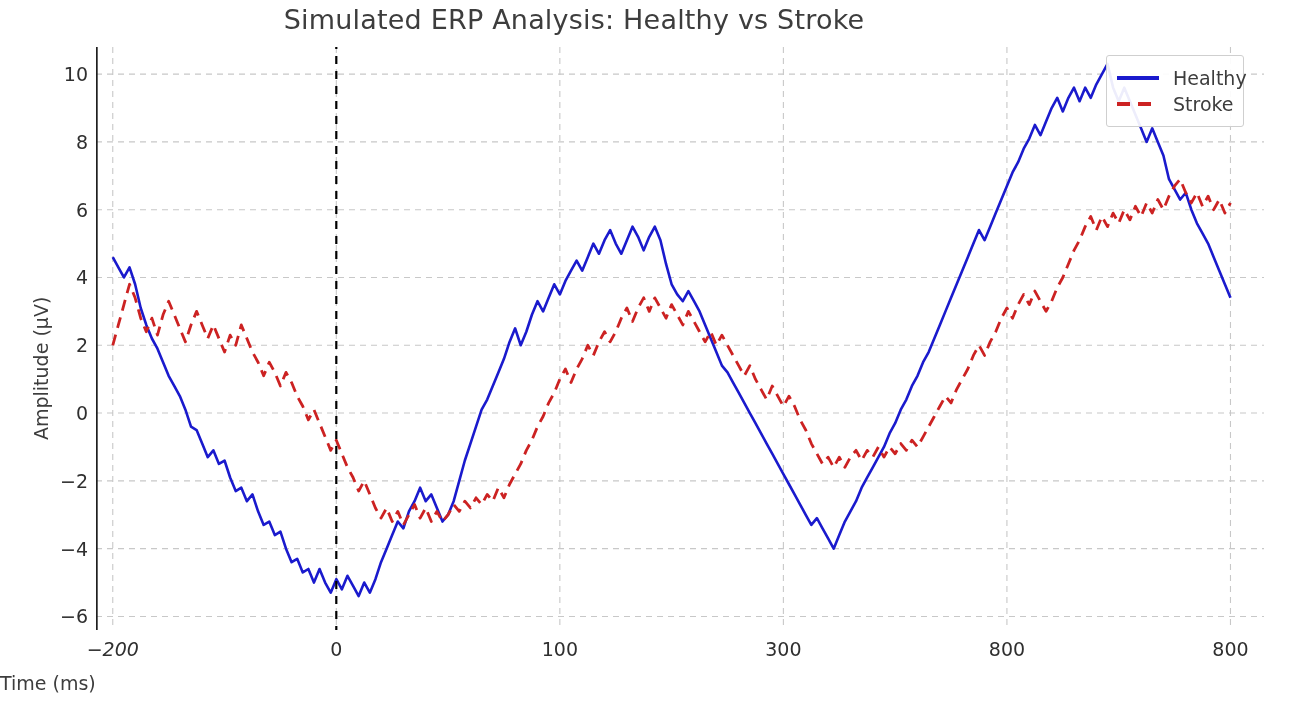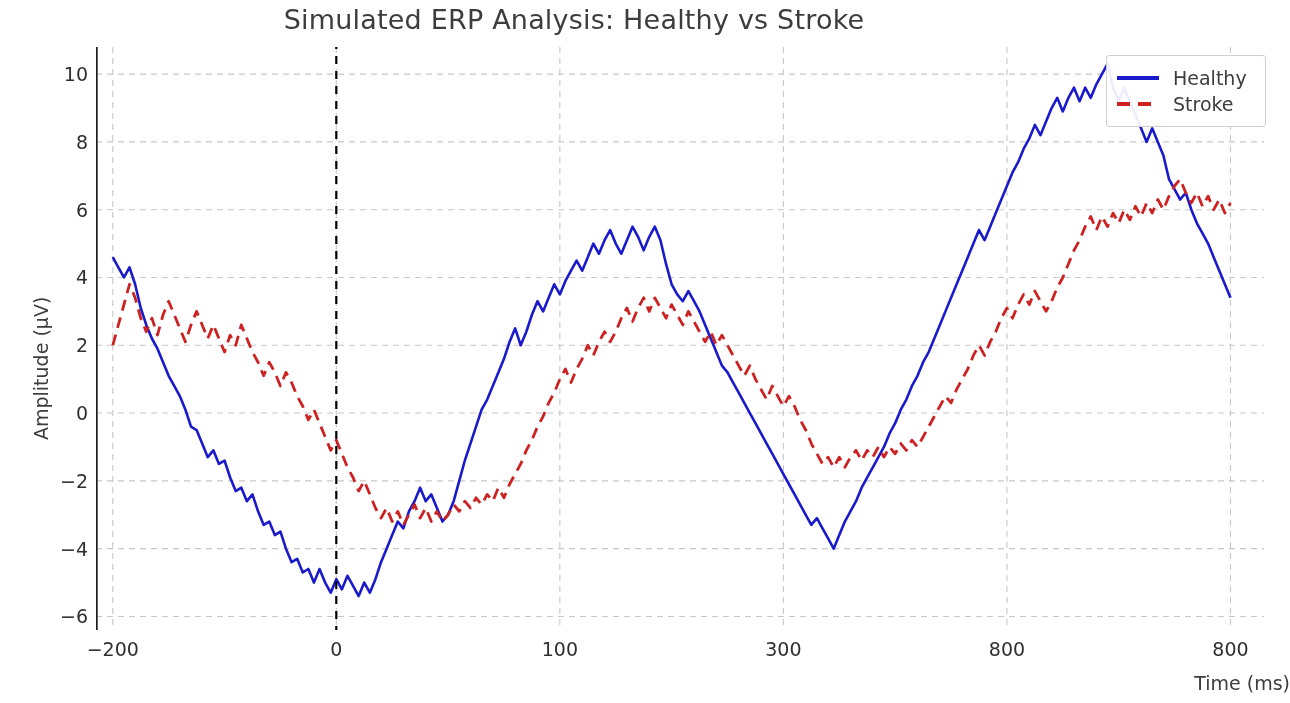--- a/index.html
+++ b/index.html
@@ -46,21 +46,21 @@
   .axis-label {
     position: absolute;
     font-size: 19px;
     color: #3d3d3d;
     font-family: "DejaVu Sans", sans-serif;
   }
   #xlabel {
     left: 0;
     top: 672px;
     width: 1290px;
-    text-align: right;
+    text-align: left;
   }
   #ylabel {
     transform: rotate(-90deg);
     transform-origin: 0 0;
     left: 30px;
     top: 440px;
     white-space: nowrap;
   }
   .tick-text {
     position: absolute;
@@ -75,21 +75,21 @@
     transform: translateY(-50%);
   }
   .xtick {
     transform: translateX(-50%);
     top: 638px;
   }
   #legend {
     position: absolute;
     left: 1106px;
     top: 55px;
-    width: 160px;
+    width: 138px;
     box-sizing: border-box;
     border: 1px solid #cfcfcf;
     border-radius: 3px;
     background: rgba(255,255,255,0.92);
     padding: 9px 10px 9px 10px;
   }
   .legend-row {
     display: flex;
     align-items: center;
     height: 26px;
@@ -168,21 +168,21 @@
       <div class="tick-text ytick" style="top: 548.651px;">−4</div>
       <div class="tick-text ytick" style="top: 480.86px;">−2</div>
       <div class="tick-text ytick" style="top: 413.07px;">0</div>
       <div class="tick-text ytick" style="top: 345.279px;">2</div>
       <div class="tick-text ytick" style="top: 277.488px;">4</div>
       <div class="tick-text ytick" style="top: 209.698px;">6</div>
       <div class="tick-text ytick" style="top: 141.907px;">8</div>
       <div class="tick-text ytick" style="top: 74.1163px;">10</div>
     </div>
   <div id="xtick-layer">
-      <div class="tick-text xtick" style="left: 112.766px;">−200</div>
+      <div class="tick-text xtick" style="left: 112.766px; font-style: italic;">−200</div>
       <div class="tick-text xtick" style="left: 336.306px;">0</div>
       <div class="tick-text xtick" style="left: 559.847px;">100</div>
       <div class="tick-text xtick" style="left: 783.388px;">300</div>
       <div class="tick-text xtick" style="left: 1006.93px;">800</div>
       <div class="tick-text xtick" style="left: 1230.47px;">800</div>
     </div>
 
   <div class="axis-label" id="xlabel">Time (ms)</div>
   <div class="axis-label" id="ylabel">Amplitude (μV)</div>
 

